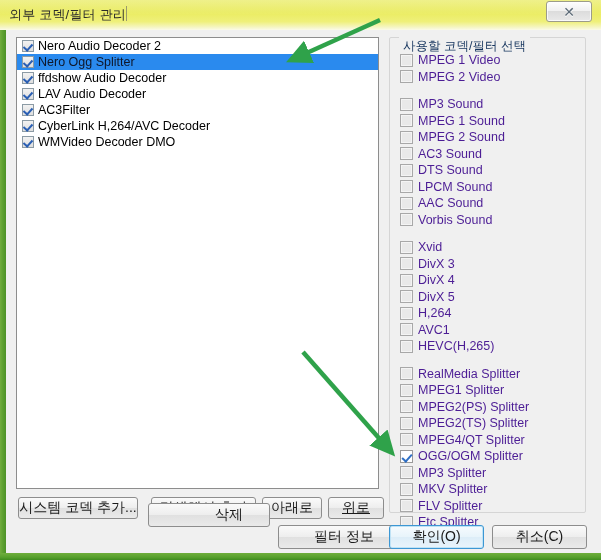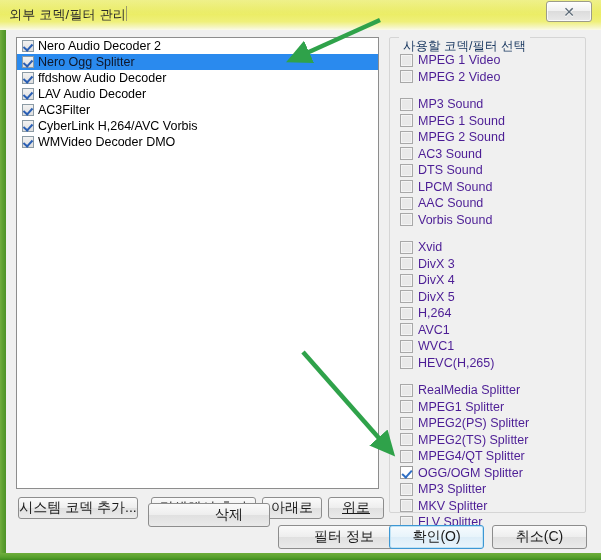--- a/index.html
+++ b/index.html
@@ -222,21 +222,21 @@
         <div class="list-item">
           <span class="chk checked"></span>
           <span class="list-label">LAV Audio Decoder</span>
         </div>
         <div class="list-item">
           <span class="chk checked"></span>
           <span class="list-label">AC3Filter</span>
         </div>
         <div class="list-item">
           <span class="chk checked"></span>
-          <span class="list-label">CyberLink H,264/AVC Vorbis</span>
+          <span class="list-label">CyberLink H,264/AVC Decoder</span>
         </div>
         <div class="list-item">
           <span class="chk checked"></span>
           <span class="list-label">WMVideo Decoder DMO</span>
         </div>
       </div>
 
     <div id="group-panel"></div>
     <div id="group-title">사용할 코덱/필터 선택</div>
     <div id="group-items">
@@ -298,24 +298,20 @@
           <span class="gchk"></span>
           <span>DivX 5</span>
         </div>
         <div class="gitem">
           <span class="gchk"></span>
           <span>H,264</span>
         </div>
         <div class="gitem">
           <span class="gchk"></span>
           <span>AVC1</span>
-        </div>
-        <div class="gitem">
-          <span class="gchk"></span>
-          <span>WVC1</span>
         </div>
         <div class="gitem">
           <span class="gchk"></span>
           <span>HEVC(H,265)</span>
         </div>
         <div class="ggap"></div>
         <div class="gitem">
           <span class="gchk"></span>
           <span>RealMedia Splitter</span>
         </div>

